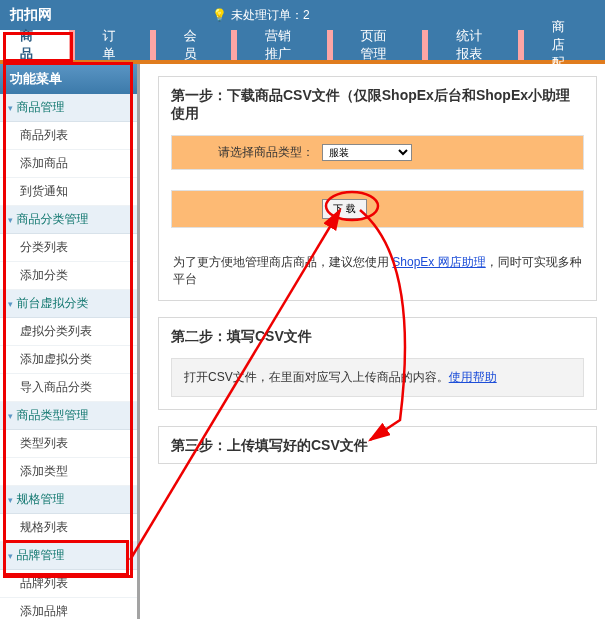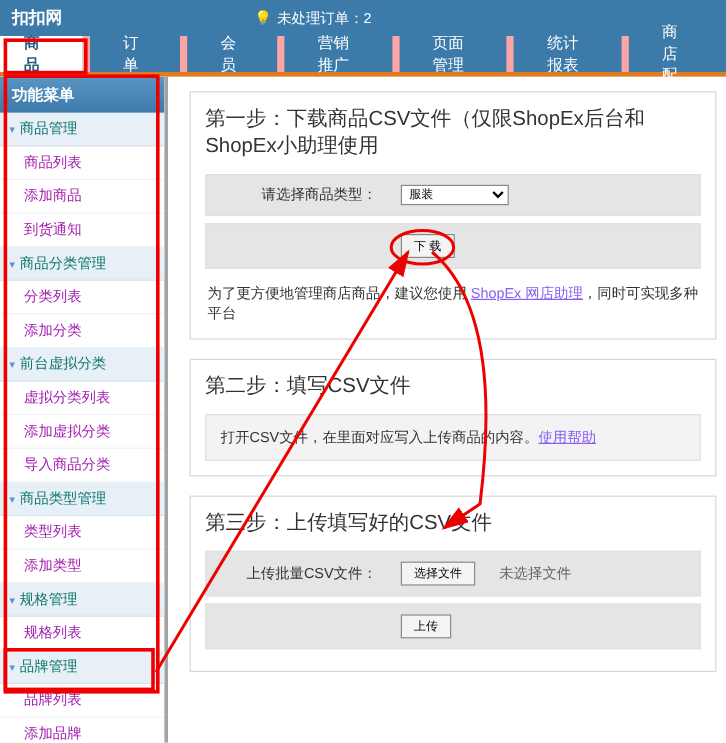--- a/index.html
+++ b/index.html
@@ -16,33 +16,33 @@
 .navtab.active { background: #fff; color: #2a5c82; font-weight: bold; letter-spacing: 10px; padding-left: 20px; padding-right: 10px; }
 .navline { height: 4px; background: #e07c1e; }
 
 .layout { display: flex; height: calc(619px - 64px); }
 
 .sidebar { width: 140px; background: #fff; border-right: 3px solid #a3a3a3; overflow: hidden; }
 .side-hdr { background: linear-gradient(#5a95c4, #3c7aaa); color: #fff; font-weight: bold; padding: 6px 10px; font-size: 13px; }
 .cat-title { background: #e8f0f7; color: #0f766e; padding: 5px 8px; border-bottom: 1px solid #d8e2ea; cursor: pointer; }
 .cat-title::before { content: "▾"; font-size: 9px; margin-right: 4px; color: #5a95c4; }
 .cat-items { }
-.cat-item { padding: 5px 8px 5px 20px; border-bottom: 1px solid #eef2f5; cursor: pointer; color: #a21caf; }
+.cat-item { padding: 5px 8px 5px 20px; border-bottom: 1px solid #eef2f5; cursor: pointer; color: #404040; }
 
 .main { flex: 1; padding: 12px 8px 12px 18px; background: #fff; overflow: hidden; }
 .step-block { border: 1px solid #d8d8d8; margin-bottom: 16px; }
-.step-title { font-weight: normal; padding: 10px 12px 8px; font-size: 17px; }
+.step-title { font-weight: bold; padding: 10px 12px 8px; font-size: 14px; }
 .step-body { padding: 4px 12px 12px; }
-.formrow { background: #e5e5e5; border: 1px solid #e0e0e0; padding: 8px 12px; display: flex; align-items: center; gap: 20px; margin-bottom: 6px; }
+.formrow { background: #fdba74; border: 1px solid #e0e0e0; padding: 8px 12px; display: flex; align-items: center; gap: 8px; margin-bottom: 20px; }
 .formrow + .formrow { margin-top: 4px; }
 .label { min-width: 130px; text-align: right; }
 select { font-size: 10px; padding: 1px 2px; border: 1px solid #888; background: #fff; min-width: 90px; }
 .btn { font-size: 10px; padding: 2px 10px; border: 1px solid #888; background: #f4f4f4; cursor: pointer; }
 .hint { padding: 6px 2px 0; color: #333; }
-.link { color: #8b5cf6; text-decoration: underline; cursor: pointer; }
+.link { color: #1d4ed8; text-decoration: underline; cursor: pointer; }
 .plain { background: #f3f3f3; border: 1px solid #e0e0e0; padding: 10px 12px; }
 .filestatus { color: #666; }
 .redbox { border: 3px solid #e00; position: absolute; pointer-events: none; }
 svg.arrow { position: absolute; pointer-events: none; }
 </style>
 </head>
 <body>
 
 <div class="topbar">
   <span class="brand">扣扣网</span>
@@ -131,31 +131,20 @@
       <div class="step-title">第二步：填写CSV文件</div>
       <div class="step-body">
         <div class="plain">
           <span>打开CSV文件，在里面对应写入上传商品的内容。</span><a class="link">使用帮助</a>
         </div>
       </div>
     </div>
 
     <div class="step-block">
       <div class="step-title">第三步：上传填写好的CSV文件</div>
-      <div class="step-body">
-        <div class="formrow">
-          <span class="label">上传批量CSV文件：</span>
-          <button class="btn">选择文件</button>
-          <span class="filestatus">未选择文件</span>
-        </div>
-        <div class="formrow">
-          <span class="label"></span>
-          <button class="btn">上传</button>
-        </div>
-      </div>
     </div>
 
   </div>
 </div>
 
 <div class="redbox" style="left:3px; top:32px; width:70px; height:30px;"></div>
 <div class="redbox" style="left:3px; top:62px; width:130px; height:516px;"></div>
 <div class="redbox" style="left:3px; top:540px; width:126px; height:36px;"></div>
 
 <svg class="arrow" style="left:0; top:0;" width="605" height="619">

